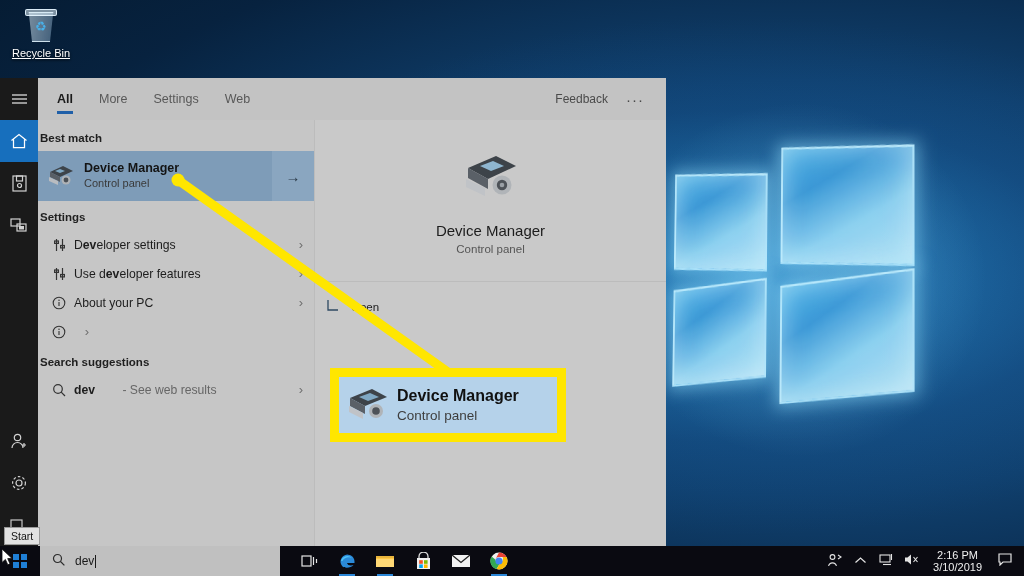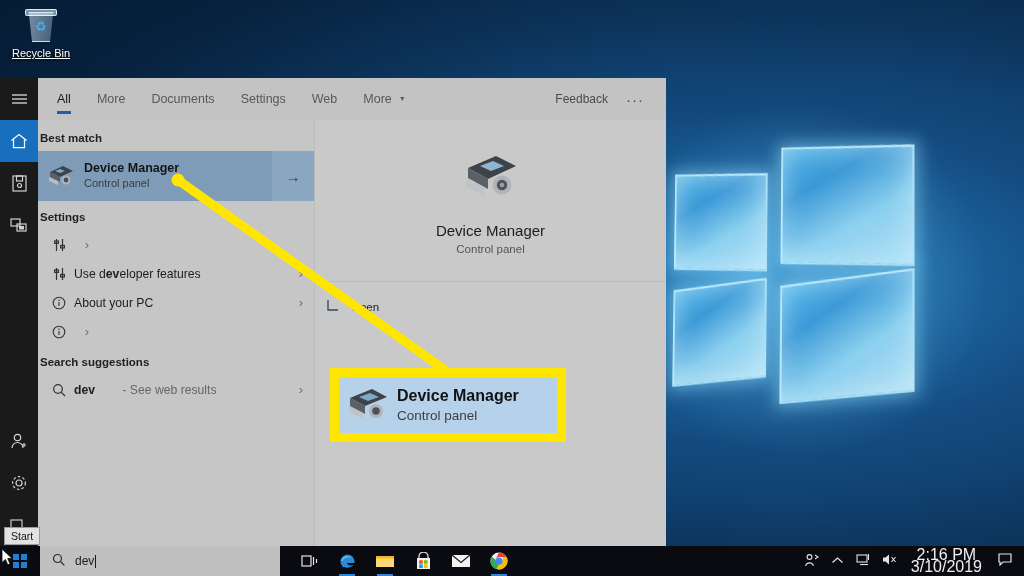--- a/index.html
+++ b/index.html
@@ -82,21 +82,21 @@
     display: flex; flex-direction: column;
   }
   #tabbar {
     height: 42px; flex: none; display: flex; align-items: center;
     padding: 0 14px 0 6px; background: #c3c3c3;
   }
   .tab {
     position: relative; padding: 0 13px; height: 42px; line-height: 42px;
     font-size: 12.5px; color: #585858; white-space: nowrap;
   }
-  .tab.active { color: #1b1b1b; font-weight: normal; }
+  .tab.active { color: #1b1b1b; font-weight: bold; }
   .tab.active::after {
     content: ""; position: absolute; left: 13px; right: 13px; bottom: 6px;
     height: 3px; background: #1f5fa8;
   }
   .tab .caret { font-size: 8px; margin-left: 5px; vertical-align: 2px; }
   #tabbar .flexgap { flex: 1; }
   #feedback { font-size: 12px; color: #4a4a4a; padding: 0 10px; }
   #dots { font-size: 15px; color: #4a4a4a; padding: 0 8px; letter-spacing: 1px; }
 
   #panelbody { flex: 1; display: flex; min-height: 0; }
@@ -169,21 +169,21 @@
   .tbicon {
     width: 38px; height: 30px; display: flex; align-items: center; justify-content: center;
     position: relative;
   }
   .tbicon.run::after {
     content: ""; position: absolute; bottom: 0; left: 11px; right: 11px; height: 2px; background: #2b87d8;
   }
   #tray { margin-left: auto; display: flex; align-items: center; height: 30px; padding-right: 4px; }
   .trayico { width: 26px; text-align: center; color: #e4e4e4; font-size: 12px; }
   #clock {
-    font-size: 16px; color: #f0f0f0; line-height: 12px; text-align: center;
+    font-size: 11px; color: #f0f0f0; line-height: 12px; text-align: center;
     padding: 0 8px;
   }
   #actioncenter { width: 30px; text-align: center; color: #e4e4e4; font-size: 13px; }
 
   
   #starttip {
     position: absolute; left: 4px; top: 527px;
     background: #e2e2e2; border: 1px solid #9a9a9a;
     font-size: 10.5px; color: #131313; padding: 1px 6px; line-height: 14px;
   }
@@ -275,27 +275,22 @@
       <path d="M5 13 h7" stroke="#c9c9c9" stroke-width="1.2"></path>
     </svg>
   </div>
 </div>
 
 <div id="panel">
 
   <div id="tabbar">
     <div class="tab active"><span>All</span></div>
     <div class="tab"><span>More</span></div>
-    <div class="tab"><span>Documents</span></div>
     <div class="tab"><span>Settings</span></div>
     <div class="tab"><span>Web</span></div>
-    <div class="tab">
-      <span>More</span>
-      <span class="caret">▾</span>
-    </div>
     <div class="flexgap"></div>
     <div id="feedback">Feedback</div>
     <div id="dots">···</div>
   </div>
 
   <div id="panelbody">
 
     <div id="leftcol">
 
       <div class="grouphdr">Best match</div>
@@ -324,20 +319,21 @@
         <span class="sicon">
           <svg width="13" height="14" viewBox="0 0 13 14">
               <g stroke="#333" stroke-width="1.2" fill="none">
                 <line x1="3.5" y1="1" x2="3.5" y2="13"></line>
                 <line x1="9.5" y1="1" x2="9.5" y2="13"></line>
                 <rect x="1.6" y="3" width="3.8" height="2.4"></rect>
                 <rect x="7.6" y="7.5" width="3.8" height="2.4"></rect>
               </g>
             </svg>
         </span>
+        <span class="slabel"><span>D</span><span class="b">ev</span><span>eloper settings</span></span>
         <span class="chev">›</span>
       </div>
 
       <div class="srow">
         <span class="sicon">
           <svg width="13" height="14" viewBox="0 0 13 14">
               <g stroke="#333" stroke-width="1.2" fill="none">
                 <line x1="3.5" y1="1" x2="3.5" y2="13"></line>
                 <line x1="9.5" y1="1" x2="9.5" y2="13"></line>
                 <rect x="1.6" y="3" width="3.8" height="2.4"></rect>

